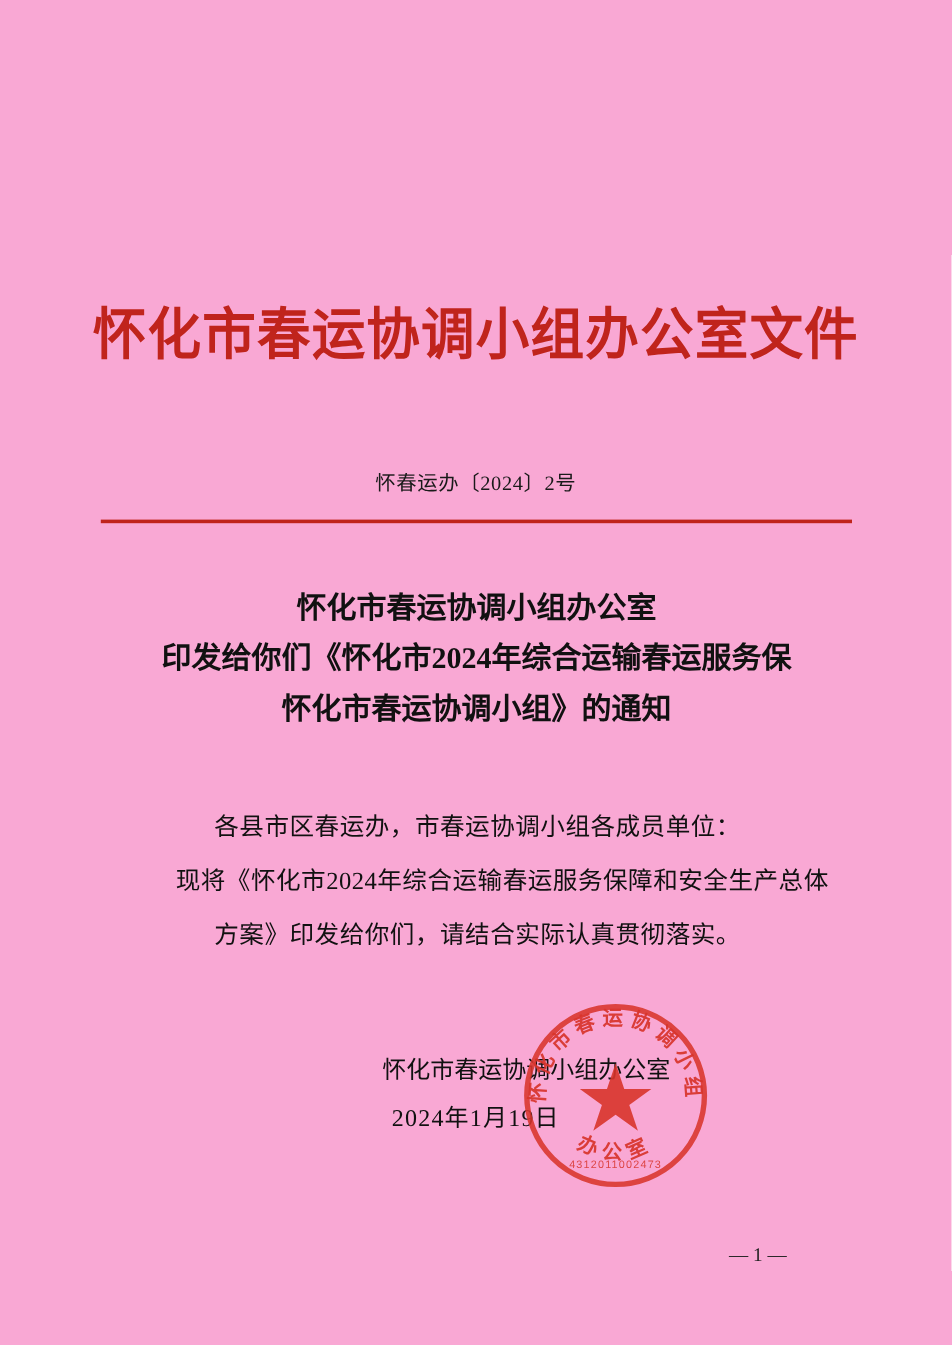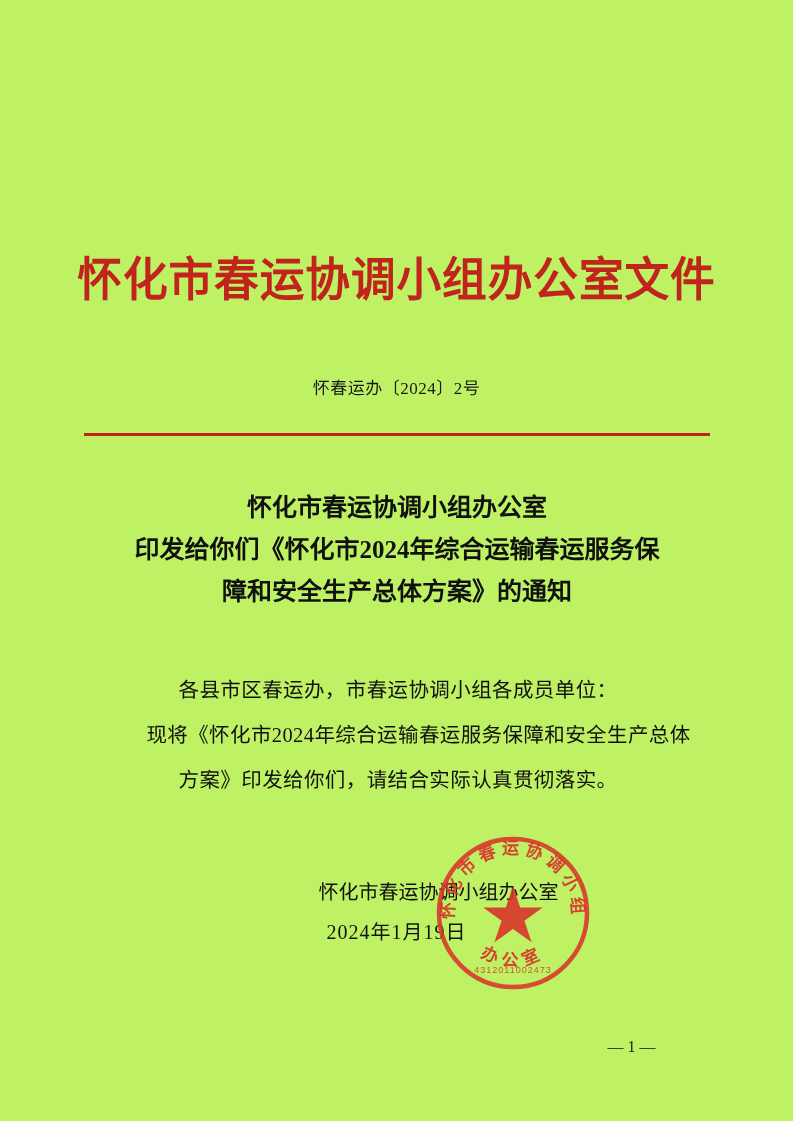--- a/index.html
+++ b/index.html
@@ -12,21 +12,21 @@
     height: 1121px;
     position: relative;
     overflow: hidden;
     font-family: "Liberation Serif", "DejaVu Serif", serif;
     color: #1a1a1a;
   }
 
   .page {
     position: absolute;
     inset: 0;
-    background: #bef264;
+    background: #f9a8d4;
   }
 
   
   .masthead {
     position: absolute;
     top: 255px;
     left: 0;
     width: 793px;
     text-align: center;
   }
@@ -36,21 +36,21 @@
     font-size: 47px;
     line-height: 1.1;
     letter-spacing: 1px;
     color: #c0241c;
     white-space: nowrap;
     transform: scaleX(0.95);
   }
 
   .doc-number {
     position: absolute;
-    top: 374px;
+    top: 388px;
     left: 0;
     width: 793px;
     text-align: center;
     font-size: 17px;
     letter-spacing: 0.5px;
     color: #1a1a1a;
   }
 
   .red-rule {
     position: absolute;
@@ -152,21 +152,21 @@
     <div class="masthead-title">怀化市春运协调小组办公室文件</div>
   </div>
 
   <div class="doc-number">怀春运办〔2024〕2号</div>
 
   <div class="red-rule"></div>
 
   <div class="title-block">
     <span class="line">怀化市春运协调小组办公室</span>
     <span class="line">印发给你们《怀化市2024年综合运输春运服务保</span>
-    <span class="line">障和安全生产总体方案》的通知</span>
+    <span class="line">怀化市春运协调小组》的通知</span>
   </div>
 
   <div class="body-text">
     <p>各县市区春运办，市春运协调小组各成员单位：</p>
     <p class="indent">现将《怀化市2024年综合运输春运服务保障和安全生产总体方案》印发给你们，请结合实际认真贯彻落实。</p>
   </div>
 
   <div class="signature">
     <span class="sig-org">怀化市春运协调小组办公室</span>
     <span class="sig-date">2024年1月19日</span>

